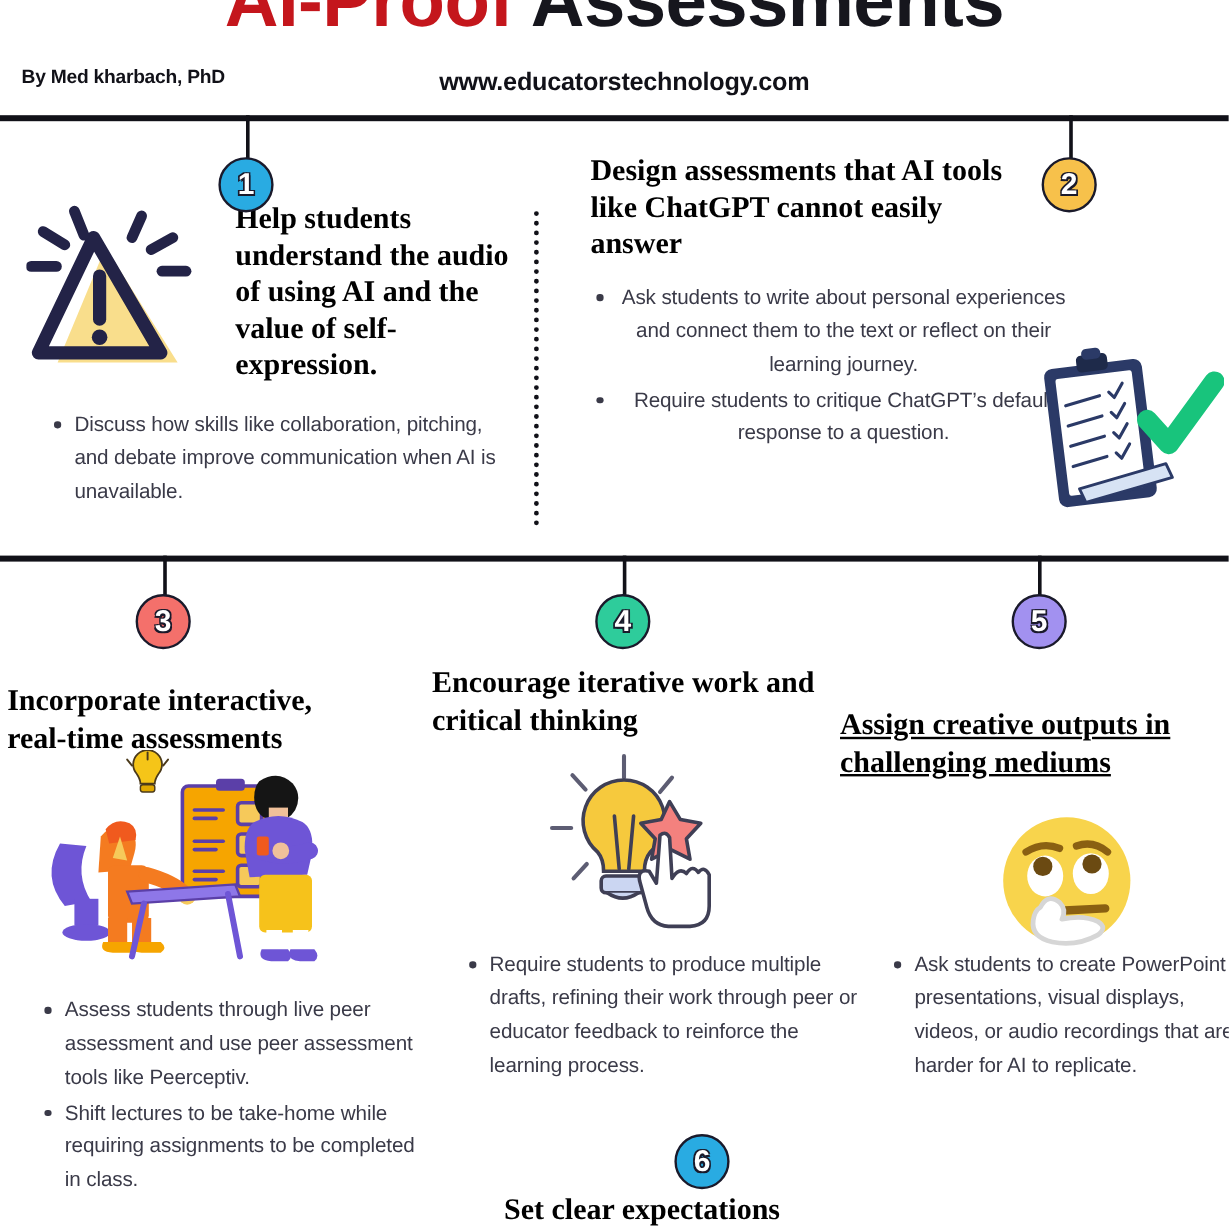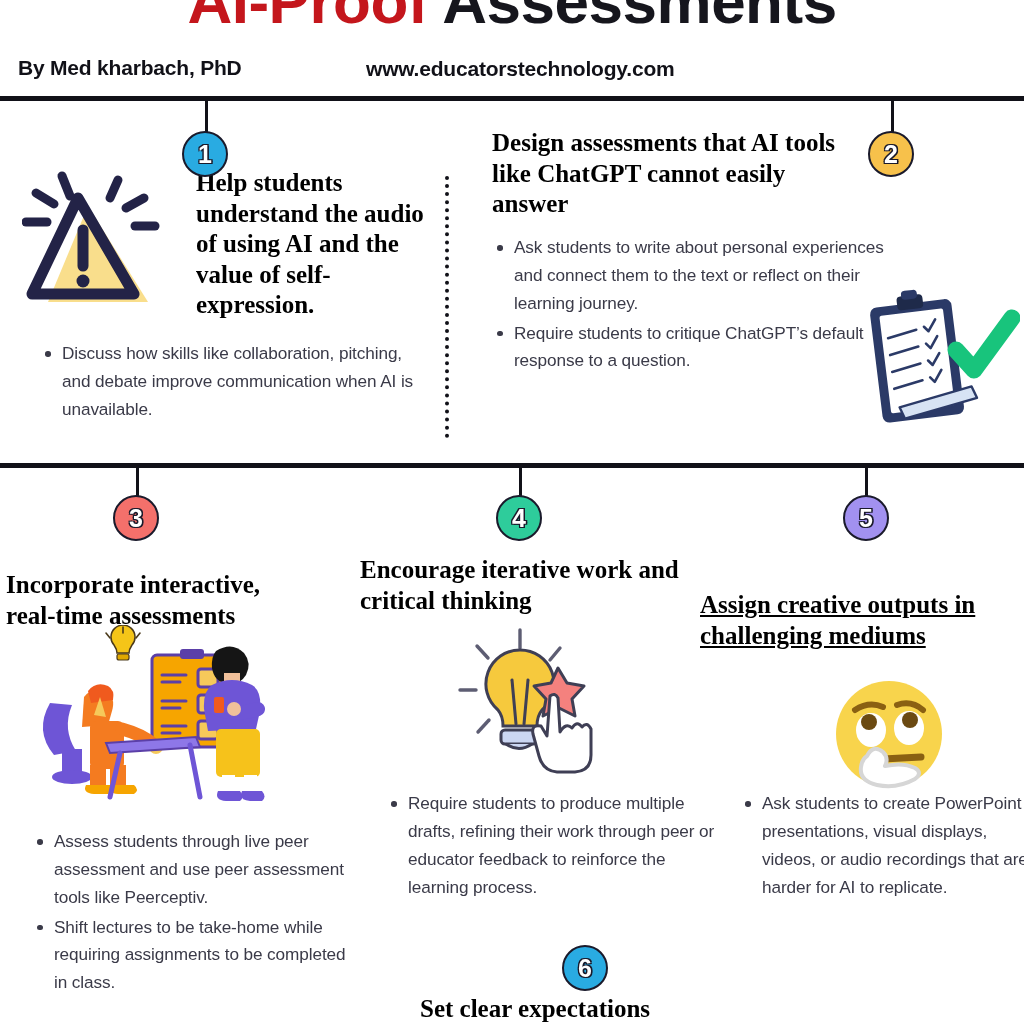--- a/index.html
+++ b/index.html
@@ -35,21 +35,21 @@
     letter-spacing: -0.5px;
     white-space: nowrap;
   }
   .title .t-red { color: #c4161c; }
   .title .t-black { color: #16161d; }
 
   .byline {
     position: absolute;
     top: 56px;
     left: 18px;
-    font-size: 21px;
+    font-size: 16px;
     font-weight: bold;
     color: #111118;
     letter-spacing: -0.2px;
   }
   .site {
     position: absolute;
     top: 57px;
     left: 366px;
     font-size: 21px;
     font-weight: bold;
@@ -193,21 +193,21 @@
   <ul class="sec-list" style="left:40px; top:340px; width:360px;">
     <li>Discuss how skills like collaboration, pitching, and debate improve communication when AI is unavailable.</li>
   </ul>
 </div>
 
 <div class="panel">
   <div class="badge" style="left:868px; top:131px; background:#F7C14B;">2</div>
 
   <div class="sec-title" style="left:492px; top:128px; width:350px;">Design assessments that AI tools like ChatGPT cannot easily answer</div>
 
-  <ul class="sec-list" style="left:492px; top:234px; width:378px;">
+  <ul class="sec-list" style="left:492px; top:234px; width:378px;text-align:center;">
     <li>Ask students to write about personal experiences and connect them to the text or reflect on their learning journey.</li>
     <li>Require students to critique ChatGPT’s default response to a question.</li>
   </ul>
 
   <div class="icon-box" style="left:864px; top:282px; width:156px; height:155px;">
     <svg width="156" height="155" viewBox="0 0 156 155">
       <g transform="rotate(-7 60 78)">
 
         <rect x="12" y="20" width="82" height="116" rx="7" fill="#2B3A67"></rect>
 

